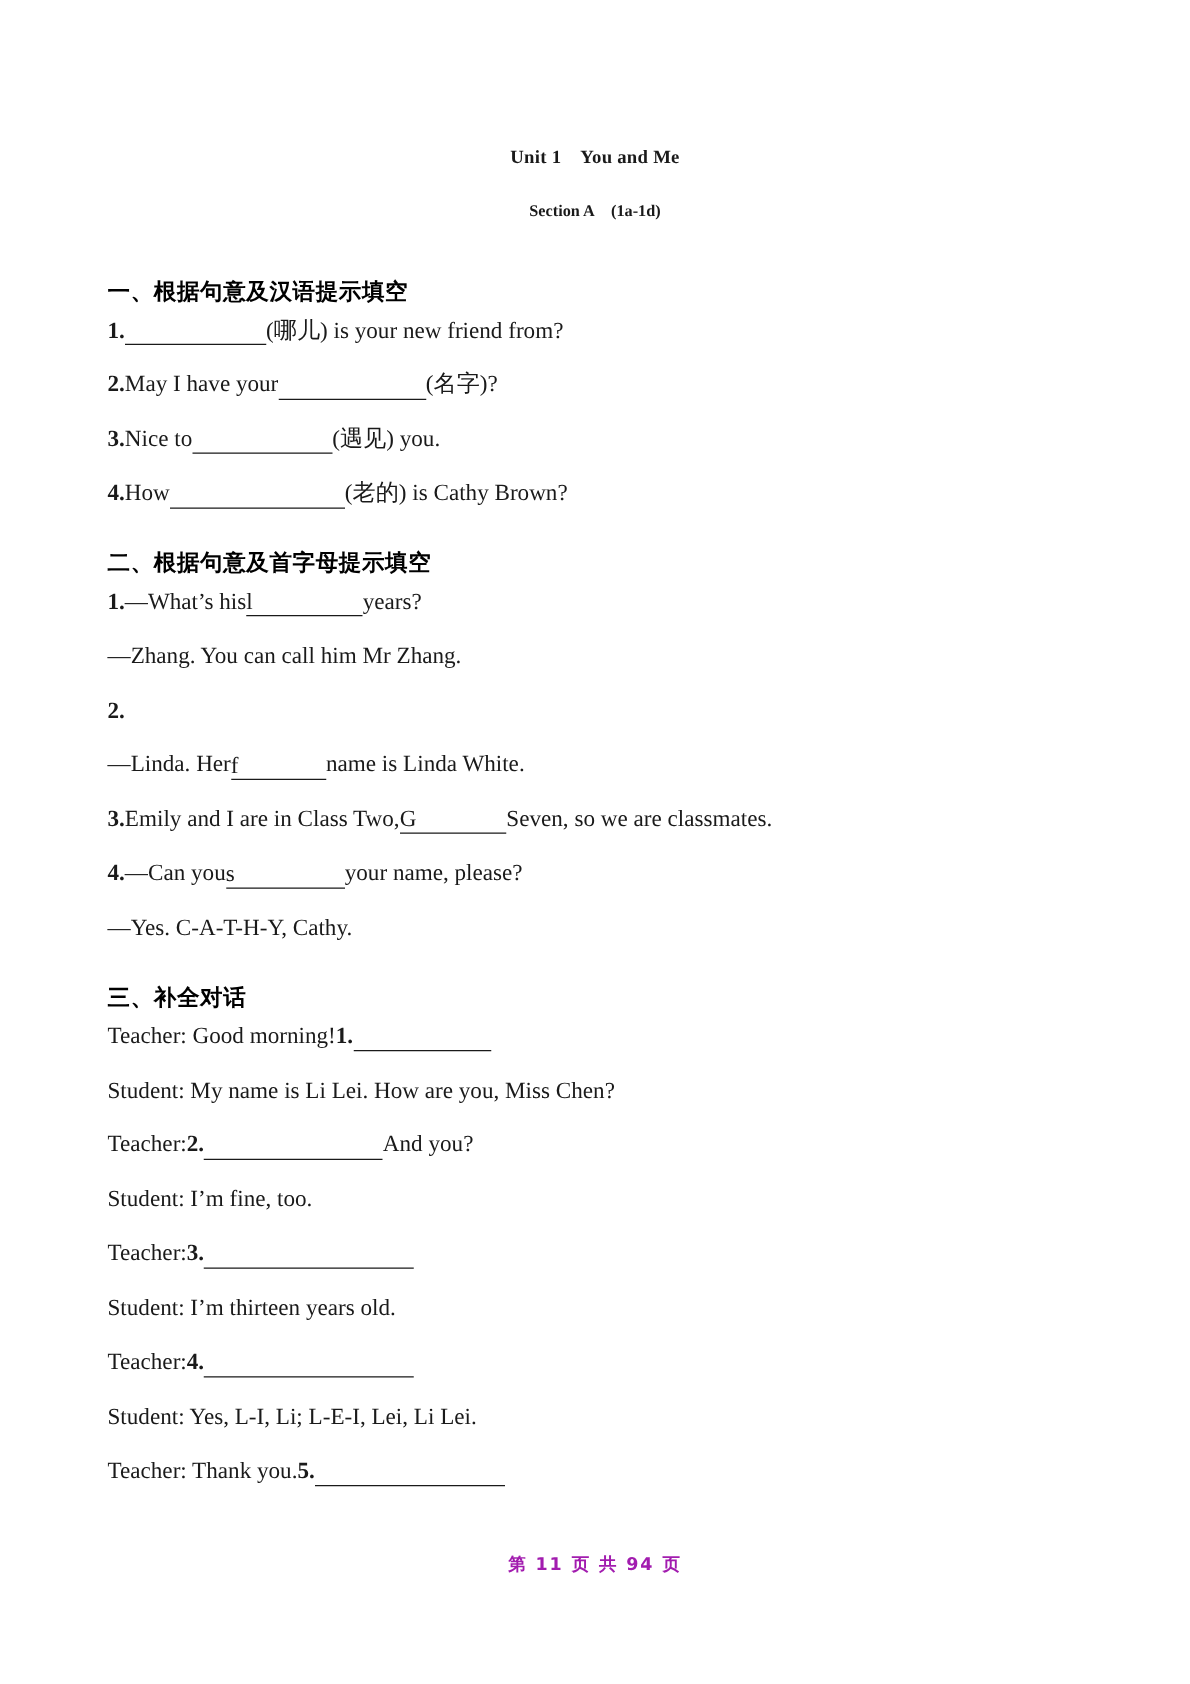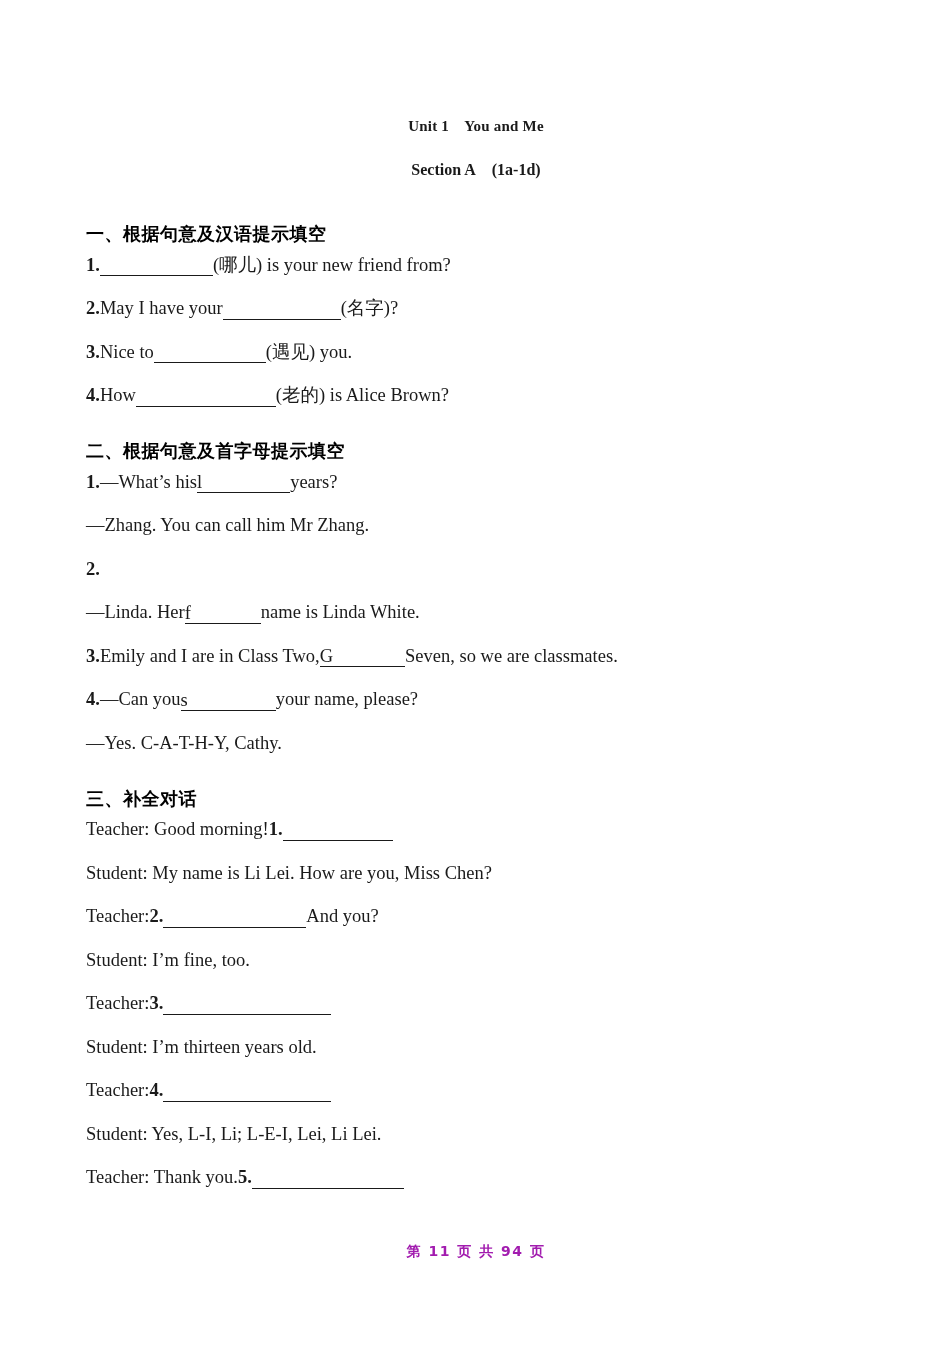--- a/index.html
+++ b/index.html
@@ -29,21 +29,21 @@
     font-size: 15px;
     letter-spacing: 0.2px;
     margin: 0;
     position: absolute;
     left: 0; right: 0;
     top: 118px;
   }
   .doc-subtitle {
     text-align: center;
     font-weight: bold;
-    font-size: 16px;
+    font-size: 13px;
     margin: 0;
     position: absolute;
     left: 0; right: 0;
     top: 161px;
   }
   .body-block {
     position: absolute;
     left: 86px;
     top: 200px;
     width: 790px;
@@ -138,21 +138,21 @@
         <div class="q-line">
           <span class="num">3.</span>
           <span>Nice to </span>
           <span class="blank" style="width: 112px;"></span>
           <span>(遇见) you.</span>
         </div>
         <div class="q-line">
           <span class="num">4.</span>
           <span>How </span>
           <span class="blank" style="width: 140px;"></span>
-          <span>(老的) is Alice Brown?</span>
+          <span>(老的) is Cathy Brown?</span>
         </div>
       </div>
 
     <div class="sec-heading-wrap">
       <div class="sec-heading">二、根据句意及首字母提示填空</div>
     </div>
     <div id="section-two-items">
         <div class="q-line">
           <span class="num">1.</span>
           <span>—What’s his </span>

